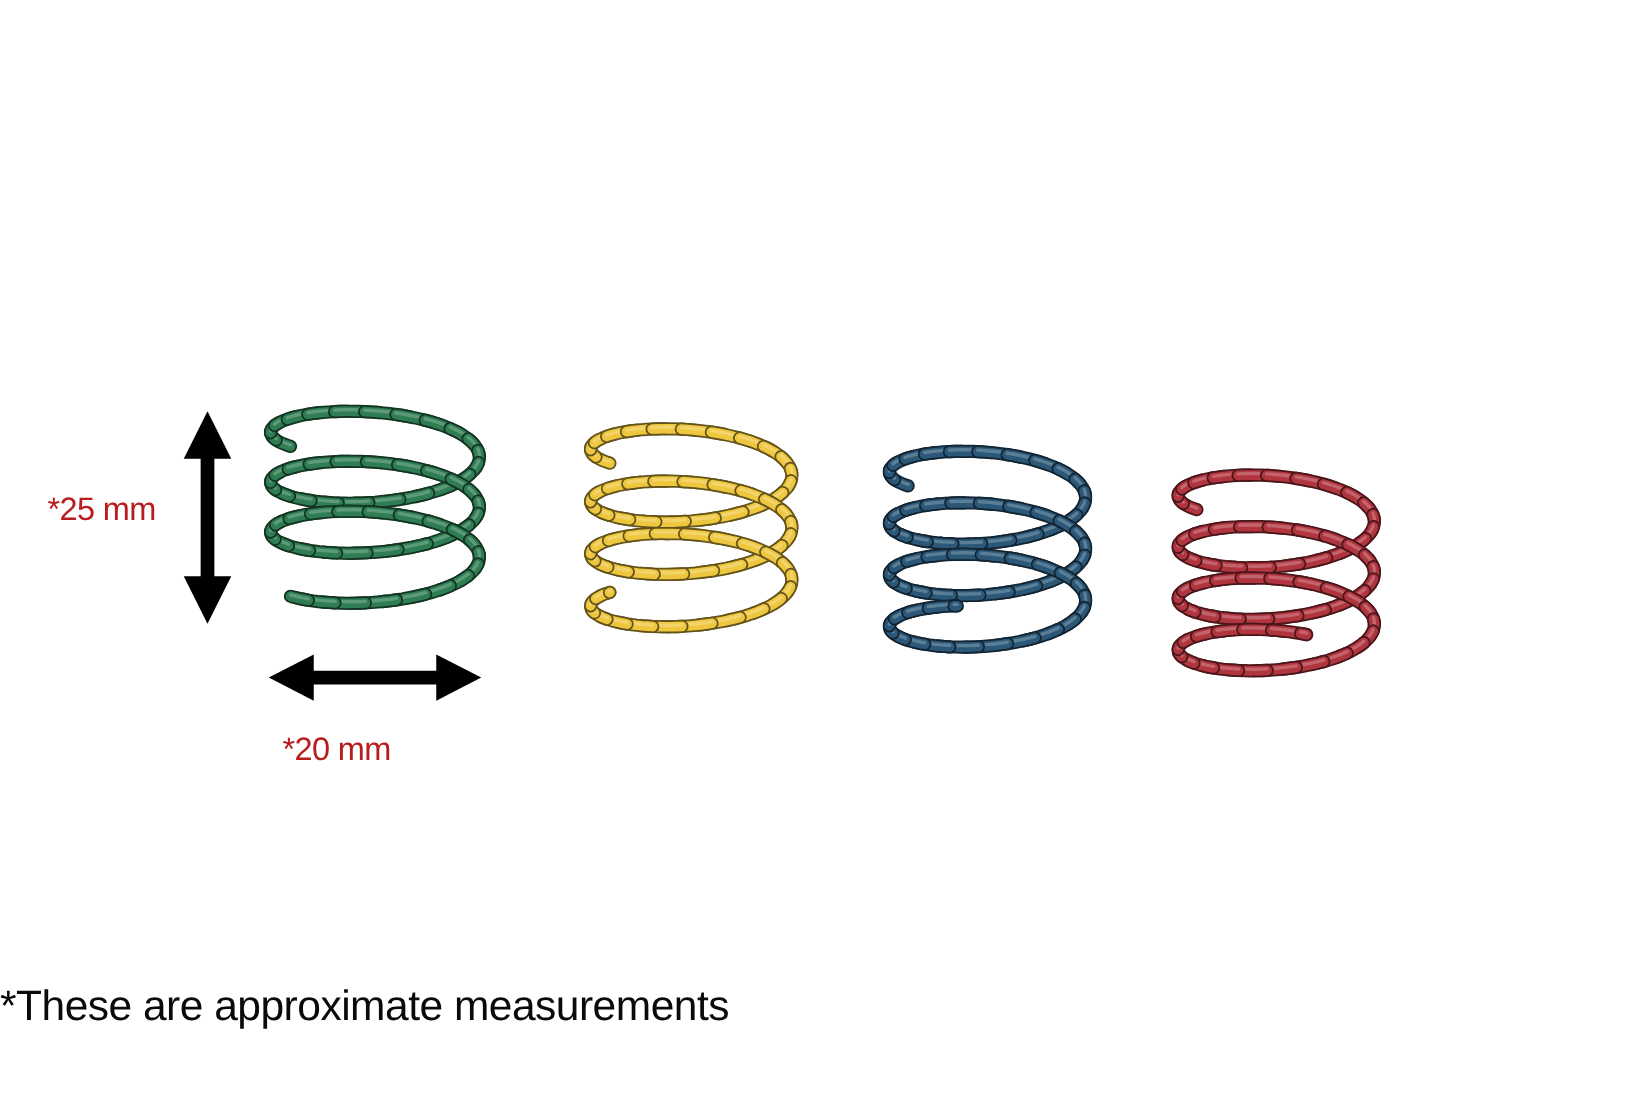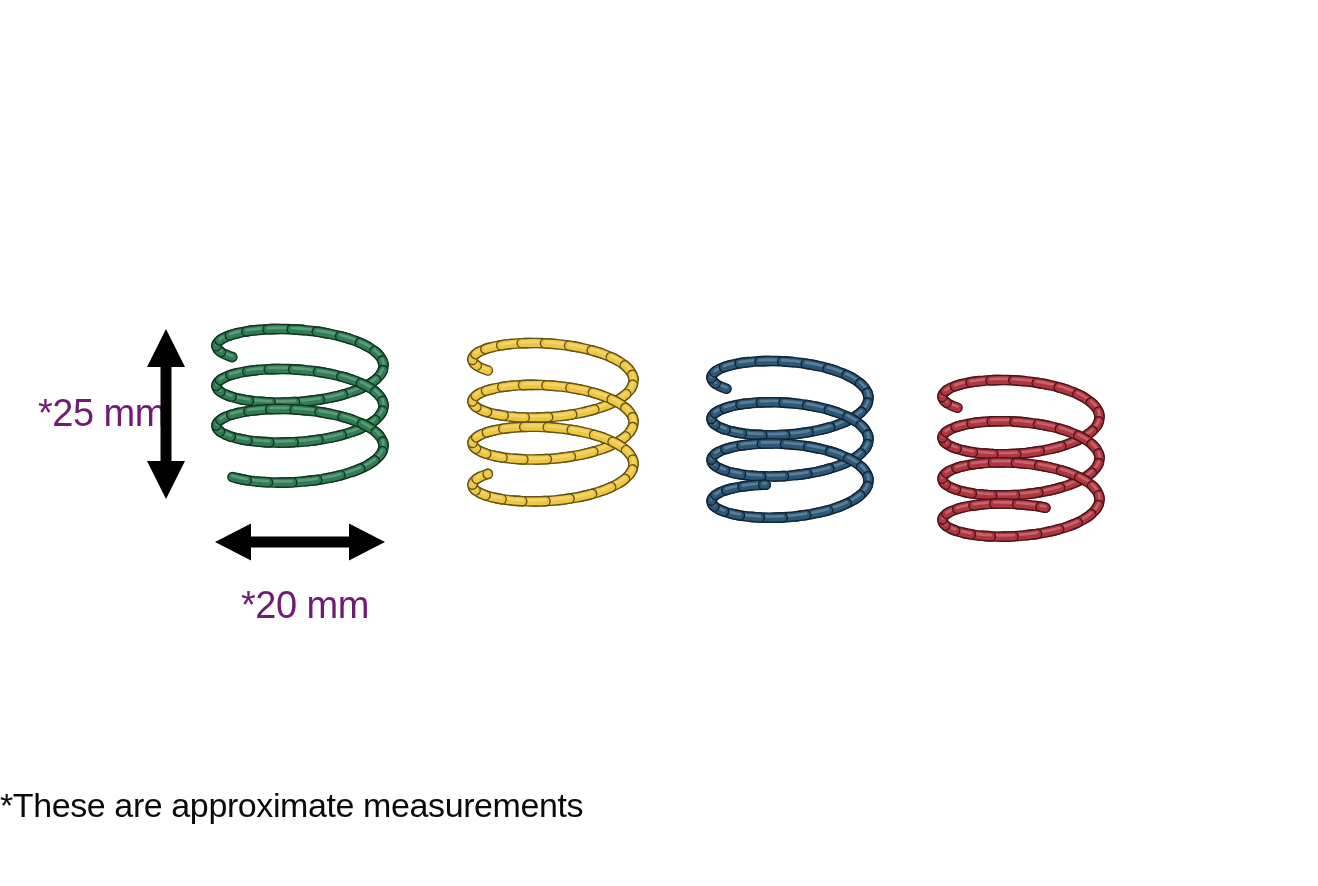--- a/index.html
+++ b/index.html
@@ -1,25 +1,25 @@
 <!DOCTYPE html>
 <html><head>
 <meta charset="utf-8">
 <style>
   html,body{margin:0;padding:0;}
   body{font-family:"Liberation Sans", sans-serif; background:#ffffff;}
   .canvas{
     position:relative; width:1318px; height:886px; background:#ffffff; overflow:hidden;
   }
   .dim-label{
-    position:absolute; color:#701a75; font-size:38px; letter-spacing:-0.5px;
+    position:absolute; color:#b91c1c; font-size:26px; letter-spacing:-0.5px;
     white-space:nowrap; line-height:1;
   }
   .height-label{ left:38px; top:394px; }
-  .width-label{ left:241px; top:586px;text-align:center; }
+  .width-label{ left:226px; top:586px;text-align:center; }
   .arrow{ position:absolute; display:block; }
   .arrow-vertical{ left:146px; top:329px; }
   .arrow-horizontal{ left:215px; top:523px; }
   .spring{ position:absolute; margin:0; padding:0; }
   .spring svg{ display:block; }
   .spring-green{ left:211px; top:323px; }
   .spring-yellow{ left:467px; top:337px; }
   .spring-blue{ left:706px; top:355px; }
   .spring-red{ left:937px; top:374px; }
   .footnote{

